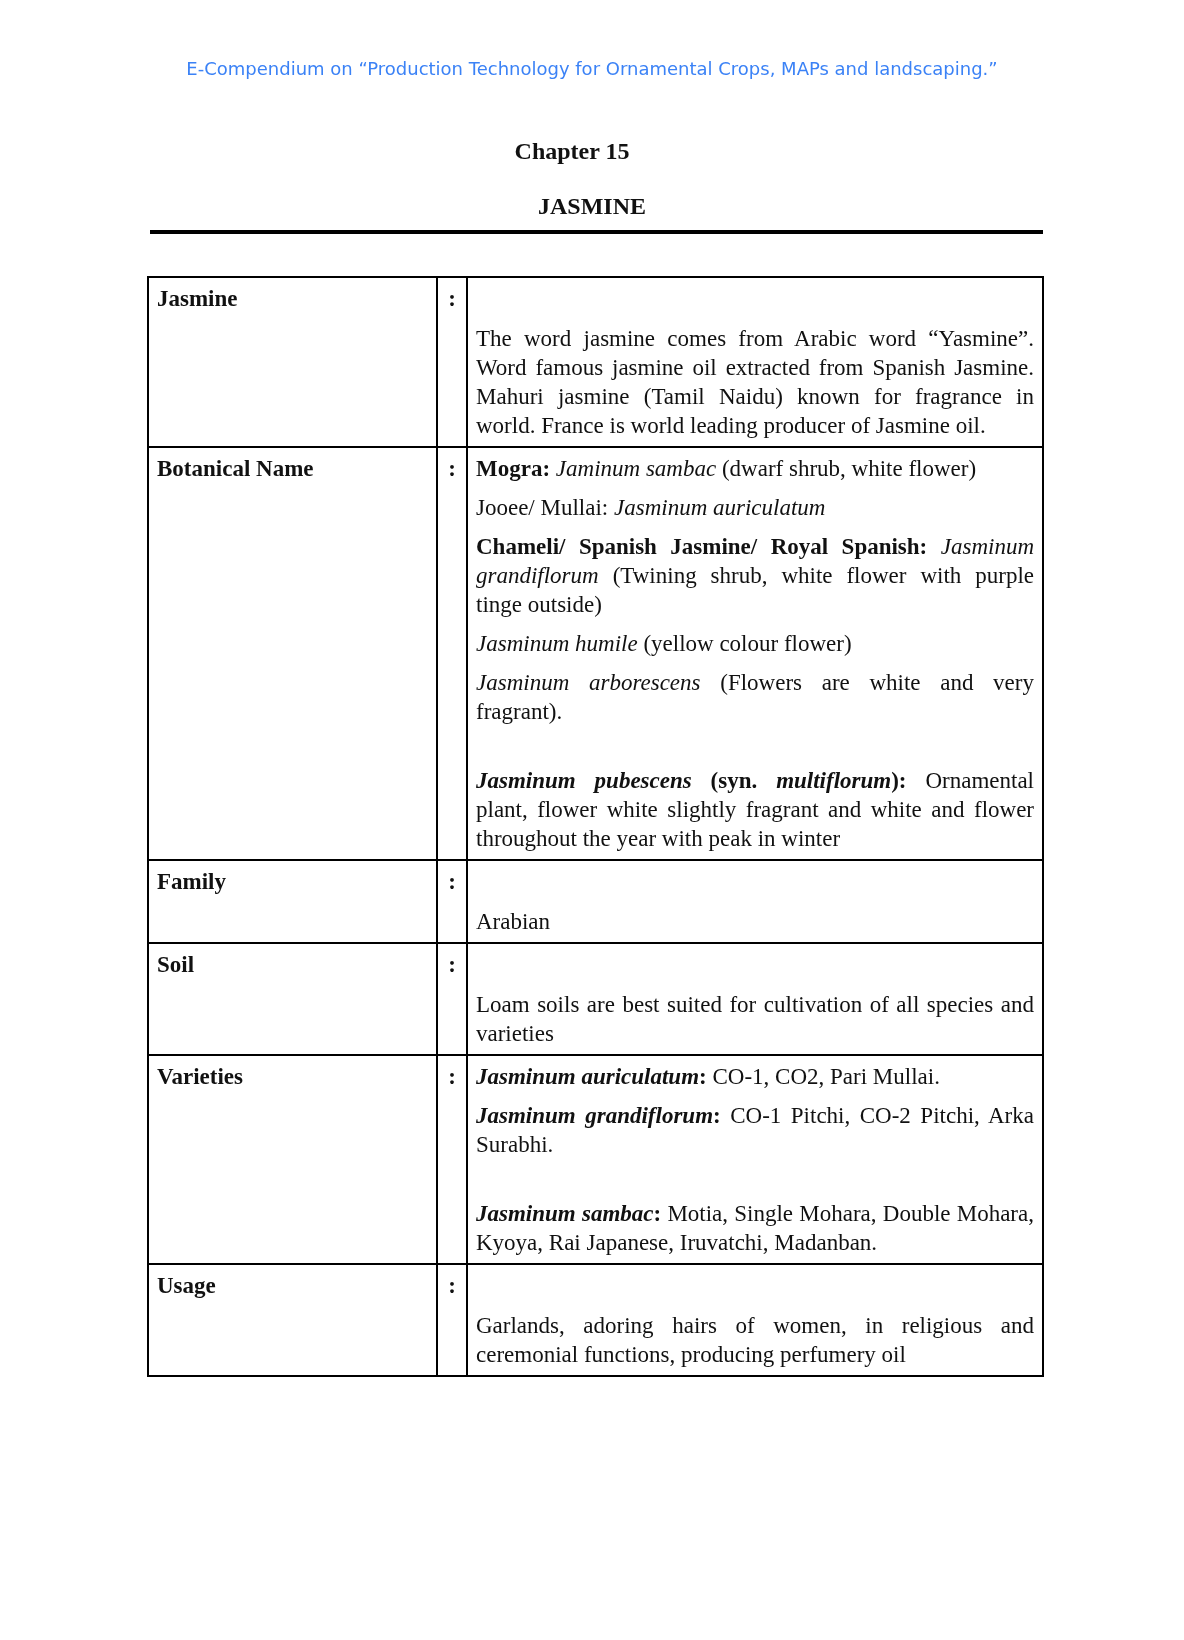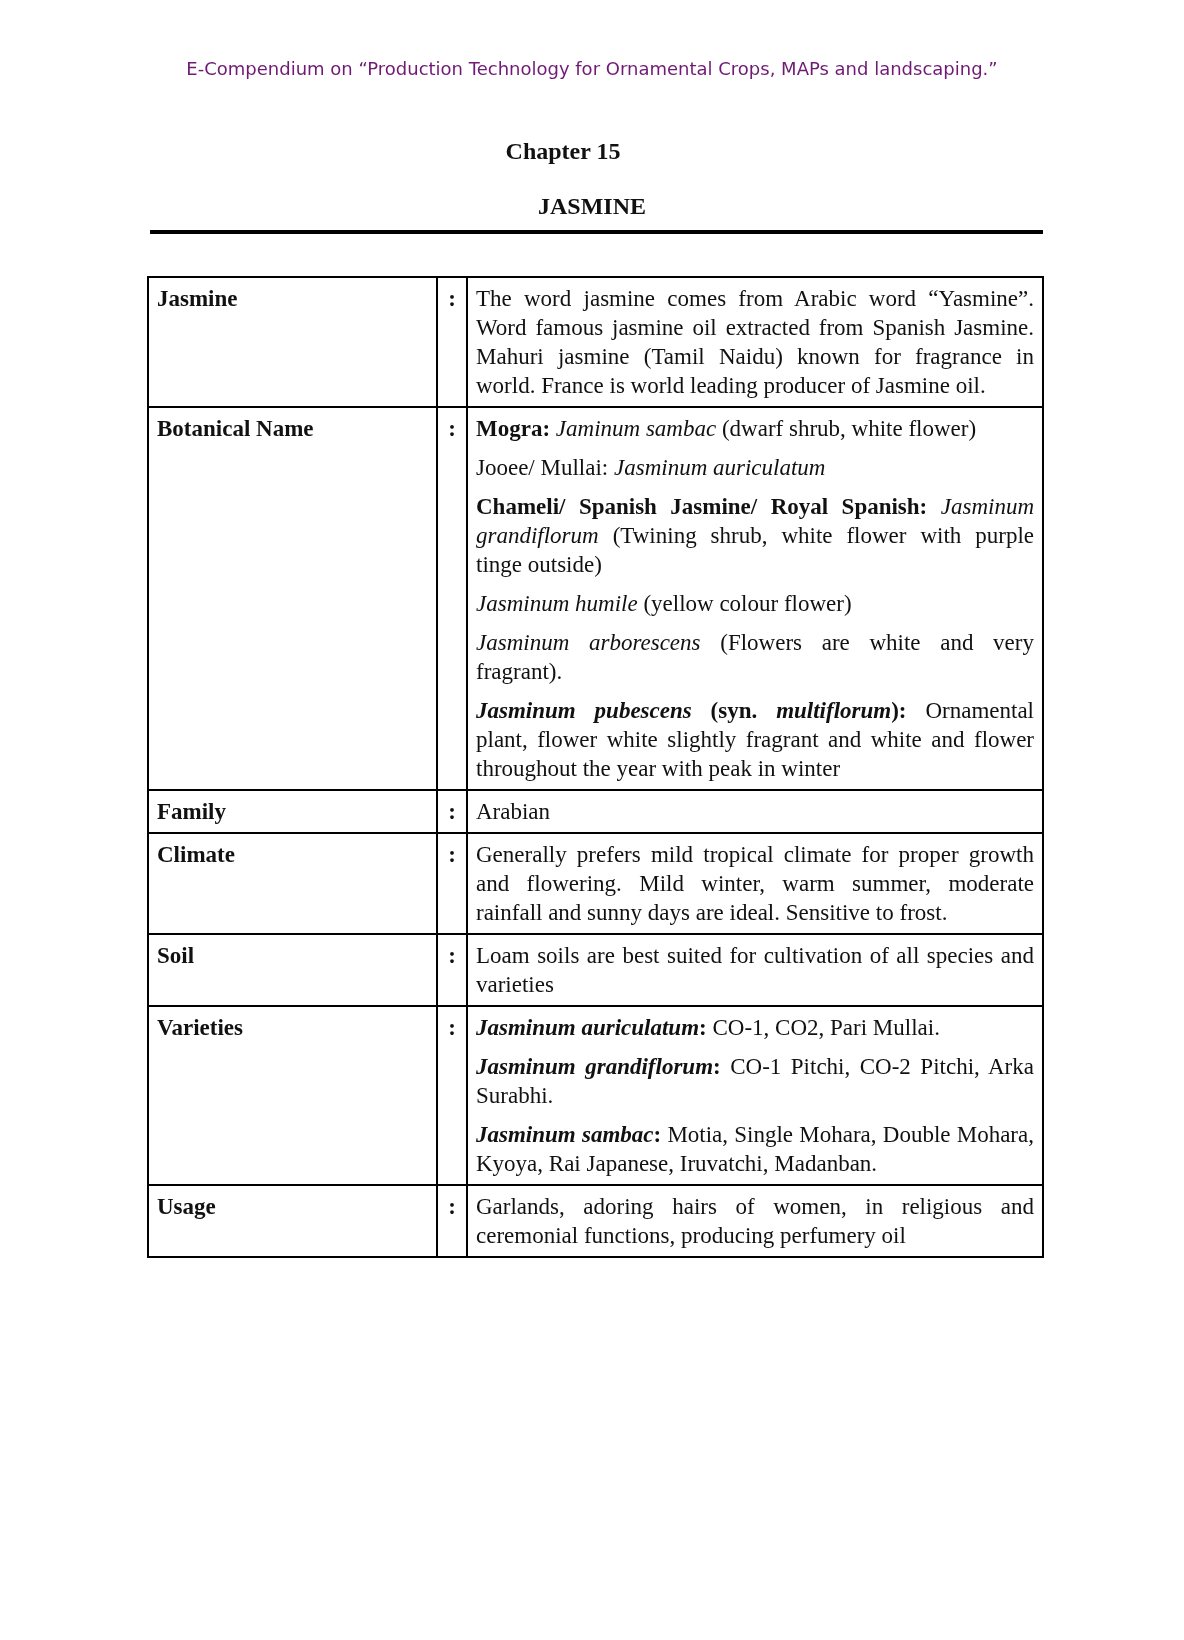--- a/index.html
+++ b/index.html
@@ -1,42 +1,42 @@
 <!DOCTYPE html>
 <html><head>
 <meta charset="utf-8">
 <style>
   html, body { margin: 0; padding: 0; background: #ffffff; }
   body { width: 1184px; height: 1640px; position: relative; color: #111; }
   .running-header {
     position: absolute; top: 58px; left: 0; width: 1184px; text-align: center;
-    font-family: "DejaVu Sans", sans-serif; font-size: 18px; color: #701a75;
+    font-family: "DejaVu Sans", sans-serif; font-size: 18px; color: #3b82f6;
   }
   .chapter {
-    position: absolute; top: 138px; left: 3px; width: 1120px; text-align: center;
+    position: absolute; top: 138px; left: 12px; width: 1120px; text-align: center;
     font-family: "Liberation Serif", serif; font-weight: bold; font-size: 24px;
   }
   .title {
     position: absolute; top: 193px; left: 0; width: 1184px; text-align: center;
     font-family: "Liberation Serif", serif; font-weight: bold; font-size: 24px;
   }
   .rule {
     position: absolute; top: 230px; left: 150px; width: 893px; height: 4px; background: #000;
   }
   table.info {
     position: absolute; top: 276px; left: 147px; width: 897px;
     border-collapse: collapse; table-layout: fixed;
     font-family: "Liberation Serif", serif; font-size: 23px; line-height: 29px;
   }
   table.info td { border: 2.5px solid #000; vertical-align: top; padding: 6px 8px 6px 8px; }
   td.label { width: 271px; font-weight: bold; }
   td.colon { width: 12px; border-left: 2.5px solid #000; border-right: 2.5px solid #000; padding: 6px 4px; font-weight: bold; text-align: center; }
   td.value { text-align: justify; }
   .para { margin: 0 0 10px 0; text-align: justify; }
-  .para:last-child { margin-bottom: 0; }
+  .para:last-child { margin-bottom: 0; margin-top: 40px; }
   .b { font-weight: bold; }
   .i { font-style: italic; }
   .bi { font-weight: bold; font-style: italic; }
 </style>
 </head>
 <body>
 
 <div class="running-header">E-Compendium on “Production Technology for Ornamental Crops, MAPs and landscaping.”</div>
 <div class="chapter">Chapter 15</div>
 <div class="title">JASMINE</div>
@@ -64,27 +64,20 @@
         </td>
       </tr>
       <tr>
         <td class="label">Family</td>
         <td class="colon">:</td>
         <td class="value">
           <div class="para"><span>Arabian</span></div>
         </td>
       </tr>
       <tr>
-        <td class="label">Climate</td>
-        <td class="colon">:</td>
-        <td class="value">
-          <div class="para"><span>Generally prefers mild tropical climate for proper growth and flowering. Mild winter, warm summer, moderate rainfall and sunny days are ideal. Sensitive to frost.</span></div>
-        </td>
-      </tr>
-      <tr>
         <td class="label">Soil</td>
         <td class="colon">:</td>
         <td class="value">
           <div class="para"><span>Loam soils are best suited for cultivation of all species and varieties</span></div>
         </td>
       </tr>
       <tr>
         <td class="label">Varieties</td>
         <td class="colon">:</td>
         <td class="value">

